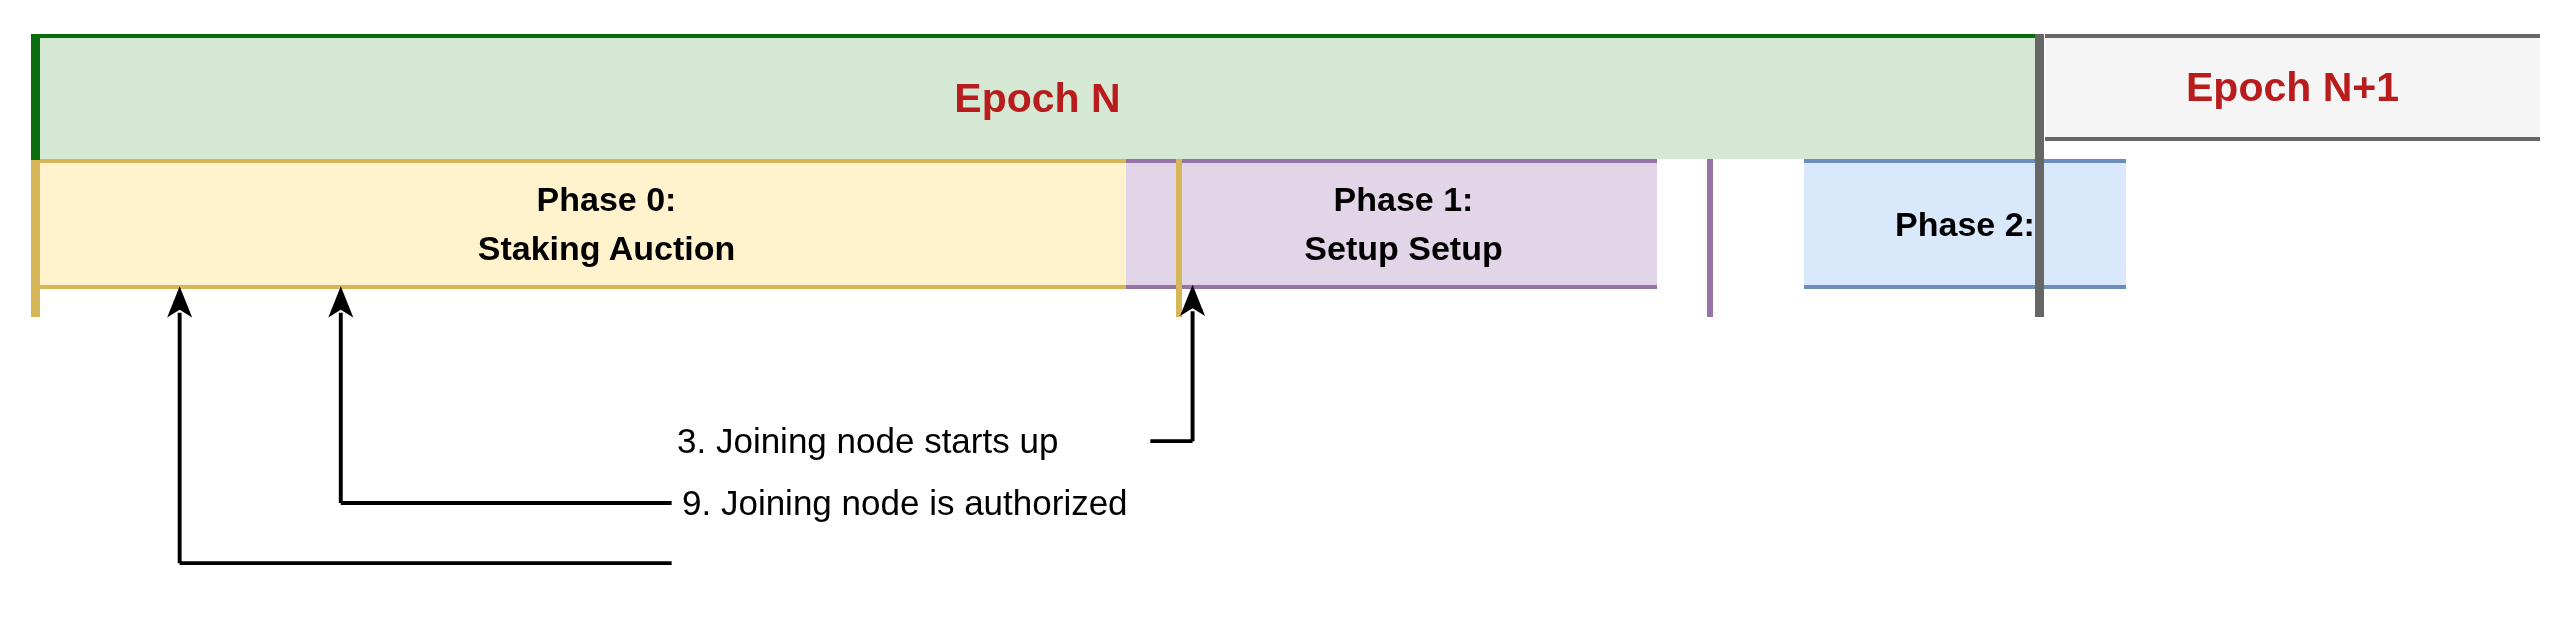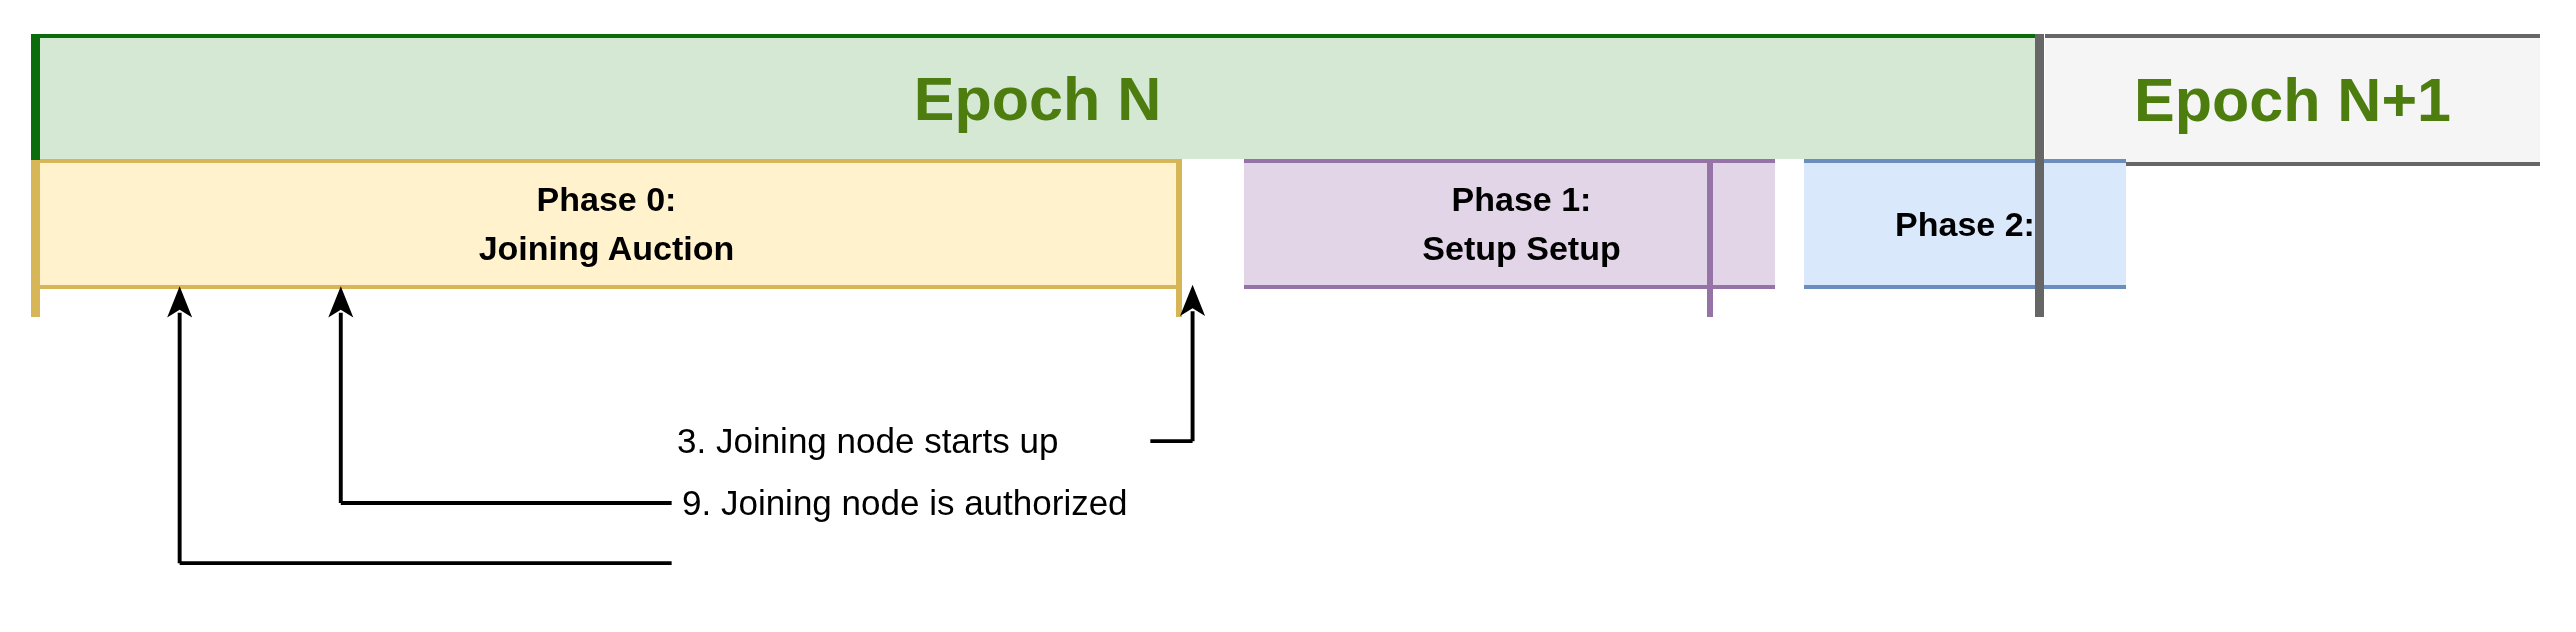--- a/index.html
+++ b/index.html
@@ -30,45 +30,45 @@
   .epoch-n {
     left: 31px; top: 34px;
     width: 2004px; height: 125px;
     background: #d5e8d4;
     border-top: 4.7px solid #0a6c0a;
     border-left: 9.4px solid #0a6c0a;
   }
   
   .epoch-n1 {
     left: 2045px; top: 34px;
-    width: 495px; height: 132px;
+    width: 495px; height: 107px;
     background: #f5f5f5;
     border-top: 4.7px solid #666666;
     border-bottom: 4.7px solid #666666;
   }
   .epoch-label {
-    font-size: 61px;
+    font-size: 41px;
     font-weight: bold;
-    color: #4d7c0f;
+    color: #b91c1c;
     white-space: nowrap;
   }
   
   .phase {
     top: 159px;
     height: 130px;
     flex-direction: column;
   }
   .phase-0 {
     left: 31px; width: 1151px;
     background: #fff2cc;
     border-top: 4.7px solid #d6b656;
     border-bottom: 4.7px solid #d6b656;
   }
   .phase-1 {
-    left: 1244px; width: 531px;
+    left: 1126px; width: 531px;
     background: #e1d5e7;
     border-top: 4.7px solid #9673a6;
     border-bottom: 4.7px solid #9673a6;
     padding-left: 24px;
   }
   .phase-2 {
     left: 1804px; width: 322px;
     background: #dae8fc;
     border-top: 4.7px solid #6c8ebf;
     border-bottom: 4.7px solid #6c8ebf;
@@ -118,21 +118,21 @@
   <div class="box epoch-n">
     <span class="epoch-label">Epoch N</span>
   </div>
 
   <div class="box epoch-n1">
     <span class="epoch-label">Epoch N+1</span>
   </div>
 
   <div class="box phase phase-0">
     <span class="phase-label-line">Phase 0:</span>
-    <span class="phase-label-line">Joining Auction</span>
+    <span class="phase-label-line">Staking Auction</span>
   </div>
 
   <div class="box phase phase-1">
     <span class="phase-label-line">Phase 1:</span>
     <span class="phase-label-line">Setup Setup</span>
   </div>
 
   <div class="box phase phase-2">
     <span class="phase-label-line">Phase 2:</span>
   </div>

